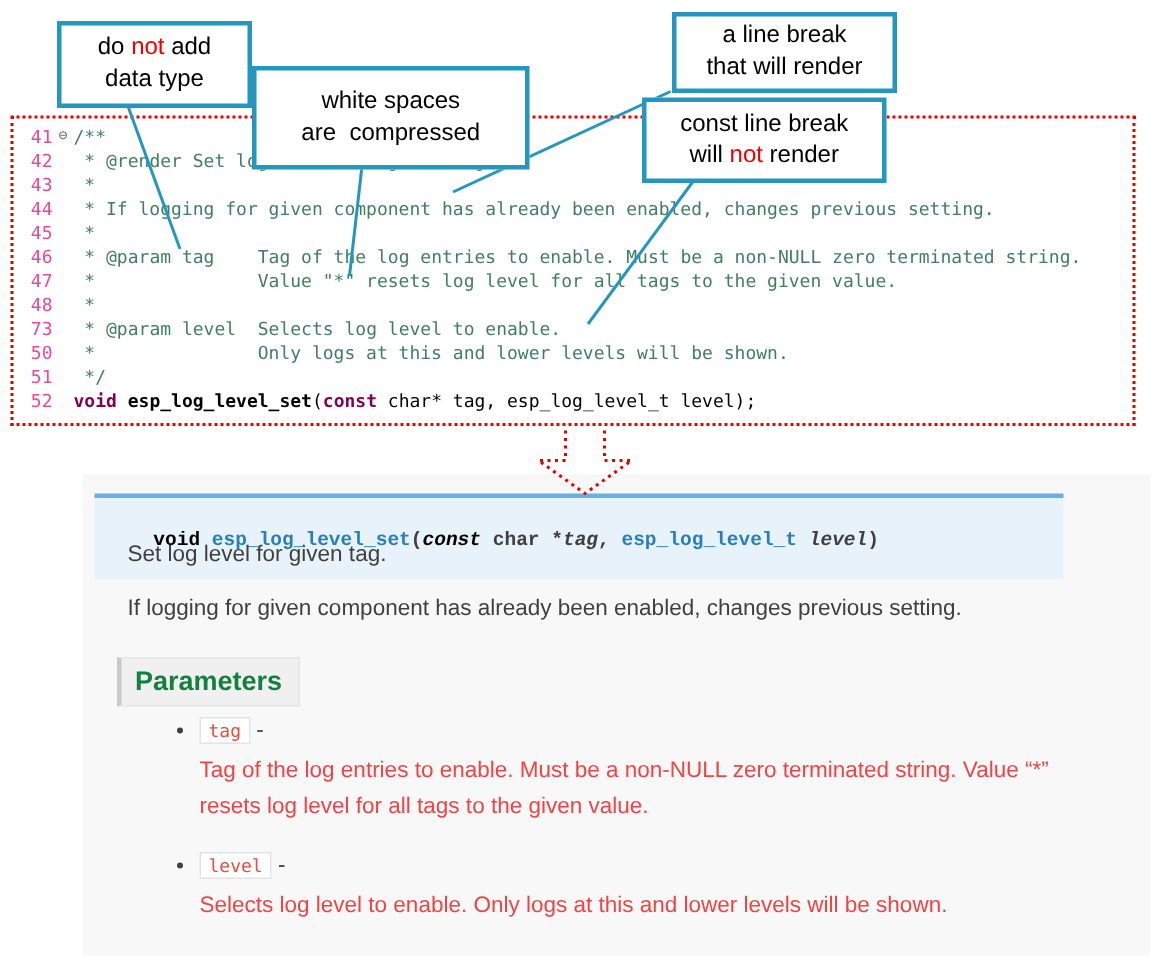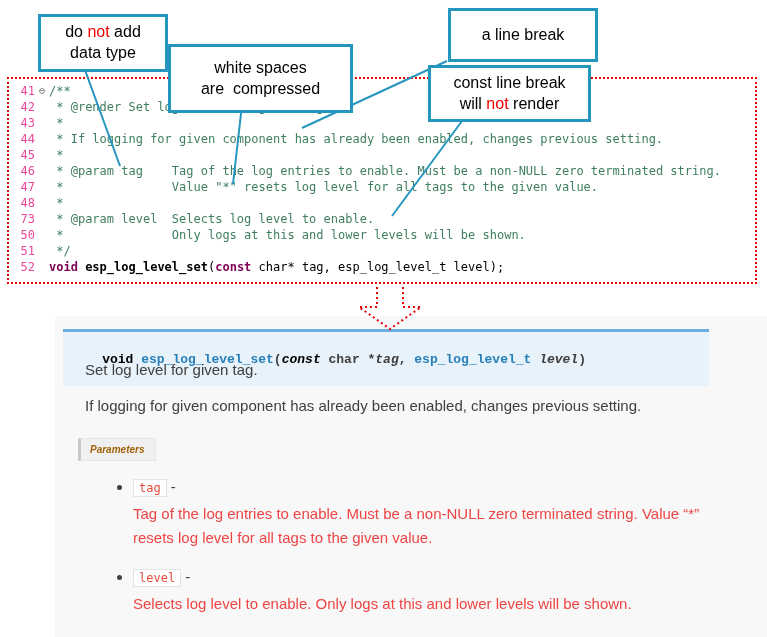--- a/index.html
+++ b/index.html
@@ -57,21 +57,21 @@
   .sig .sparam { color:#404040; font-style:italic; }
   .sig .stype  { color:#2980B9; }
 
   .para { position:absolute; left:85px; color:#404040; font-size:15px; }
   #para-brief { top:361px; }
   #para-desc  { top:397px; }
 
   .params-label {
     position:absolute; left:78px; top:438px;
     background:#F0F0F0; border:1px solid #E6E6E6; border-left:3px solid #C9C9C9;
-    padding:5px 11px 5px 9px; font-size:10px; font-weight:bold; color:#a16207;font-style:italic;
+    padding:5px 11px 5px 9px; font-size:18px; font-weight:bold; color:#15803d;
   }
 
   .params-list {
     position:absolute; left:115px; top:478px; width:615px;
     list-style:disc; padding-left:18px; color:#404040; font-size:15px;
   }
   .params-list li { margin-bottom:18px; }
   .literal {
     font-family:"DejaVu Sans Mono", monospace; font-size:12px;
     color:#E74C3C; background:#fff; border:1px solid #E1E4E5; padding:1px 5px;
@@ -112,20 +112,21 @@
   <div class="callout" id="callout-1">
       <div><span>do </span><span class="red">not</span><span> add</span></div>
       <div><span>data type</span></div>
     </div>
   <div class="callout" id="callout-2">
       <div><span>white spaces</span></div>
       <div><span>are  compressed</span></div>
     </div>
   <div class="callout" id="callout-3">
       <div><span>a line break</span></div>
+      <div><span>that will render</span></div>
     </div>
   <div class="callout" id="callout-4">
       <div><span>const line break</span></div>
       <div><span>will </span><span class="red">not</span><span> render</span></div>
     </div>
 
   <div class="docs-bg"></div>
 
   <div class="sig">
     <span><span class="skw">void </span><span class="sname">esp_log_level_set</span><span class="sp">(</span><span class="skwi">const</span><span class="sp"> char *</span><span class="sparam">tag</span><span class="sp">, </span><span class="stype">esp_log_level_t</span><span class="sp"> </span><span class="sparam">level</span><span class="sp">)</span></span>

